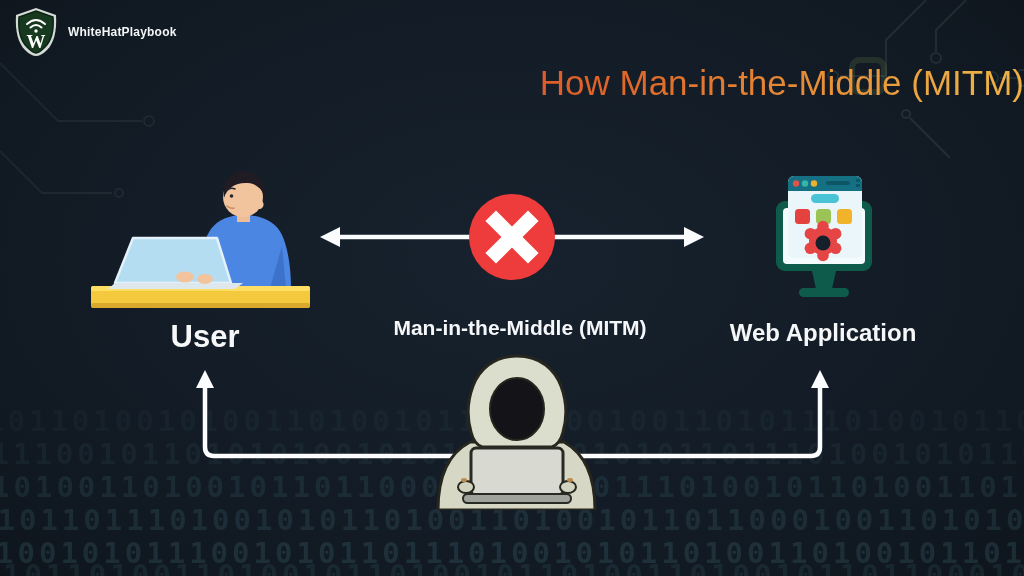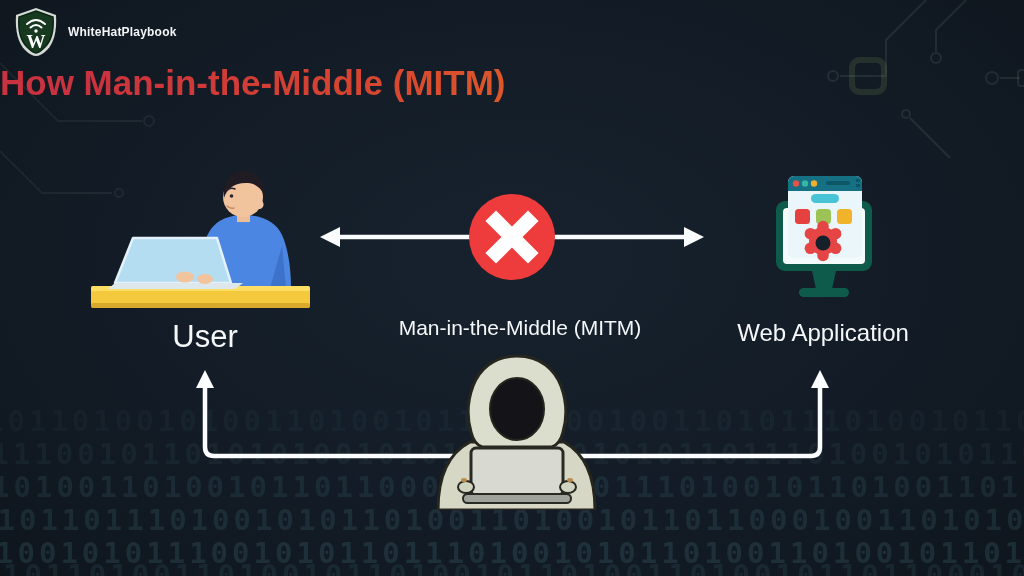--- a/index.html
+++ b/index.html
@@ -22,34 +22,34 @@
   .r4{top:536px;opacity:.21;left:-4px;}
   .r5{top:558px;opacity:.14;left:-40px;}
   
   .circuit{position:absolute;z-index:1;}
   
   .logo{position:absolute;left:13px;top:7px;z-index:5;display:flex;align-items:center;gap:9px;}
   .brand{color:#f2f5f6;font-weight:bold;font-size:12px;letter-spacing:.2px;}
   
   .title{
     position:absolute;top:56px;left:0;right:0;margin:0;z-index:5;
-    text-align:left;font-weight:bold;font-size:35px;line-height:53px;
+    text-align:right;font-weight:normal;font-size:35px;line-height:53px;
     background:linear-gradient(93deg,#c9323f 8%,#d8472f 38%,#e06a28 62%,#eeb045 96%);
     -webkit-background-clip:text;background-clip:text;
     color:transparent;
   }
   .title span{display:block;}
   
   .user-illo{position:absolute;left:85px;top:156px;z-index:3;}
   .center-arrow{position:absolute;left:316px;top:190px;z-index:3;}
   .webapp-icon{position:absolute;left:770px;top:168px;z-index:3;}
   .connector{position:absolute;left:0;top:360px;z-index:2;}
   .attacker-illo{position:absolute;left:429px;top:352px;z-index:3;}
   .diagram-label{
-    position:absolute;z-index:4;text-align:center;color:#f5f7f8;font-weight:normal;
+    position:absolute;z-index:4;text-align:center;color:#f5f7f8;font-weight:bold;
   }
   .user-label{left:120px;width:170px;top:319px;font-size:31px;}
   .mitm-label{left:320px;width:400px;top:316px;font-size:21px;}
   .web-label{left:698px;width:250px;top:319px;font-size:24px;}
   .attacker-label{left:414px;width:205px;top:506px;font-size:31px;}
 </style>
 </head>
 <body>
 
 <div id="canvas">

